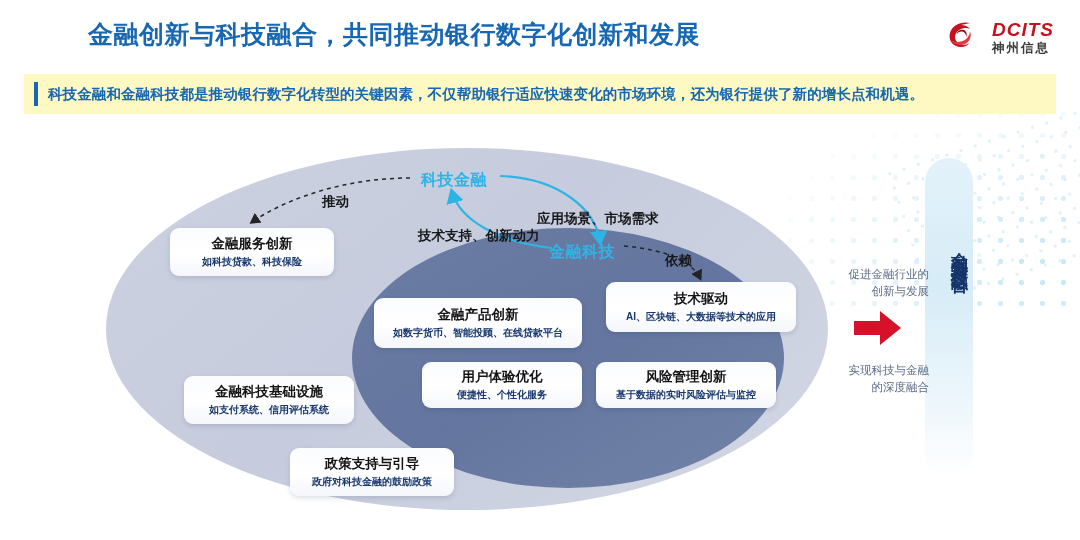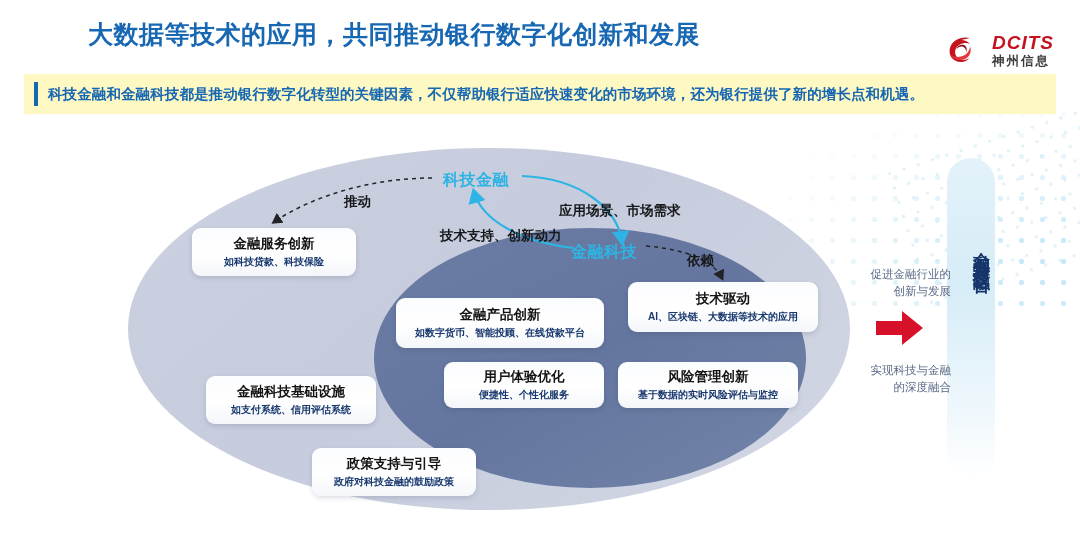--- a/index.html
+++ b/index.html
@@ -26,41 +26,41 @@
     opacity:.6; pointer-events:none;
   }
 
   
   #page-title{
     position:absolute; left:88px; top:18px;
     font-size:25px; font-weight:bold; color:#1767b2;
     letter-spacing:.5px; white-space:nowrap;
   }
   #brand{
-    position:absolute; right:26px; top:33px;
-    display:flex; align-items:center; gap:18px;
+    position:absolute; right:26px; top:20px;
+    display:flex; align-items:flex-start; gap:18px;
   }
   #brand-mark{ width:27px; height:30px; flex:0 0 auto; }
   #brand-text{ display:flex; flex-direction:column; line-height:1; }
   #brand-name{ font-size:19px; font-weight:bold; color:#c4121f; letter-spacing:1px; font-style:italic; }
   #brand-sub{ font-size:12.5px; font-weight:bold; color:#3b3b3b; letter-spacing:2px; margin-top:3px; }
 
   
   #subtitle-band{
     position:absolute; left:24px; top:74px; width:1032px; height:40px;
     background:#fef9c3; display:flex; align-items:center;
   }
   #subtitle-accent{ width:4px; height:24px; background:#1767b2; margin-left:10px; flex:0 0 auto; }
   #subtitle-text{
     margin-left:10px; font-size:14.5px; font-weight:bold; color:#1767b2;
     white-space:nowrap; letter-spacing:.1px;
   }
 
   
-  #diagram{ position:absolute; left:0; top:118px; width:984px; height:422px;margin-left:22px; }
+  #diagram{ position:absolute; left:0; top:118px; width:984px; height:422px; }
   #ellipse-outer{
     position:absolute; left:106px; top:30px; width:722px; height:362px;
     border-radius:50%;
     background:linear-gradient(140deg,#ccd1e0 0%,#c6ccdd 45%,#d3d7e4 100%);
   }
   #ellipse-inner{
     position:absolute; left:352px; top:110px; width:432px; height:260px;
     border-radius:50%;
     background:linear-gradient(150deg,#6b7da4 0%,#64769f 50%,#7384a8 100%);
   }
@@ -91,21 +91,21 @@
     white-space:nowrap; letter-spacing:.5px;
   }
   #node-ktjr{ left:421px; top:52px; }
   #node-jrkj{ left:549px; top:124px; }
 
   .edge-label{
     position:absolute; font-size:13.5px; font-weight:bold; color:#17181a;
     white-space:nowrap;
   }
   #edge-tuidong{ left:322px; top:75px; }
-  #edge-scene{   left:537px; top:84px; }
+  #edge-scene{   left:537px; top:92px; }
   #edge-tech{    left:418px; top:109px;text-align:center; }
   #edge-yilai{   left:665px; top:134px; }
 
   
   #right-capsule{
     position:absolute; left:925px; top:40px; width:48px; height:320px;
     border-radius:24px;
     background:linear-gradient(180deg,#e3f2fa 0%,#d6ecf7 40%,#eef7fc 78%,#ffffff 100%);
   }
   #right-vertical-title{
@@ -121,21 +121,21 @@
   #right-note-top{ left:843px; top:148px; }
   #right-note-bottom{ left:843px; top:244px; }
   #right-arrow{ position:absolute; left:854px; top:192px; width:48px; height:36px; }
 </style>
 </head>
 <body>
 
 <div id="bg-halftone"></div>
 <div id="bg-halftone2"></div>
 
-<div id="page-title">大数据等技术的应用，共同推动银行数字化创新和发展</div>
+<div id="page-title">金融创新与科技融合，共同推动银行数字化创新和发展</div>
 
 <div id="brand">
   <svg id="brand-mark" viewBox="0 0 54 60">
     <path d="M46 6C30 2 10 10 6 26c-4 15 6 28 22 28 7 0 13-3 17-8-8 6-19 5-25-2-7-8-4-20 6-25 7-4 15-4 20-1-4-5-11-8-18-8z" fill="#c4121f"></path>
     <path d="M8 40c6 9 18 13 28 8 10-5 14-16 10-25-1 10-8 18-18 20-8 2-16 0-20-3z" fill="#e2383f"></path>
     <path d="M34 20c-7-2-14 2-15 9 3-5 9-7 14-5 4 2 6 7 5 11 3-6 1-13-4-15z" fill="#8e0c16"></path>
   </svg>
   <div id="brand-text">
     <span id="brand-name">DCITS</span>
     <span id="brand-sub">神州信息</span>

